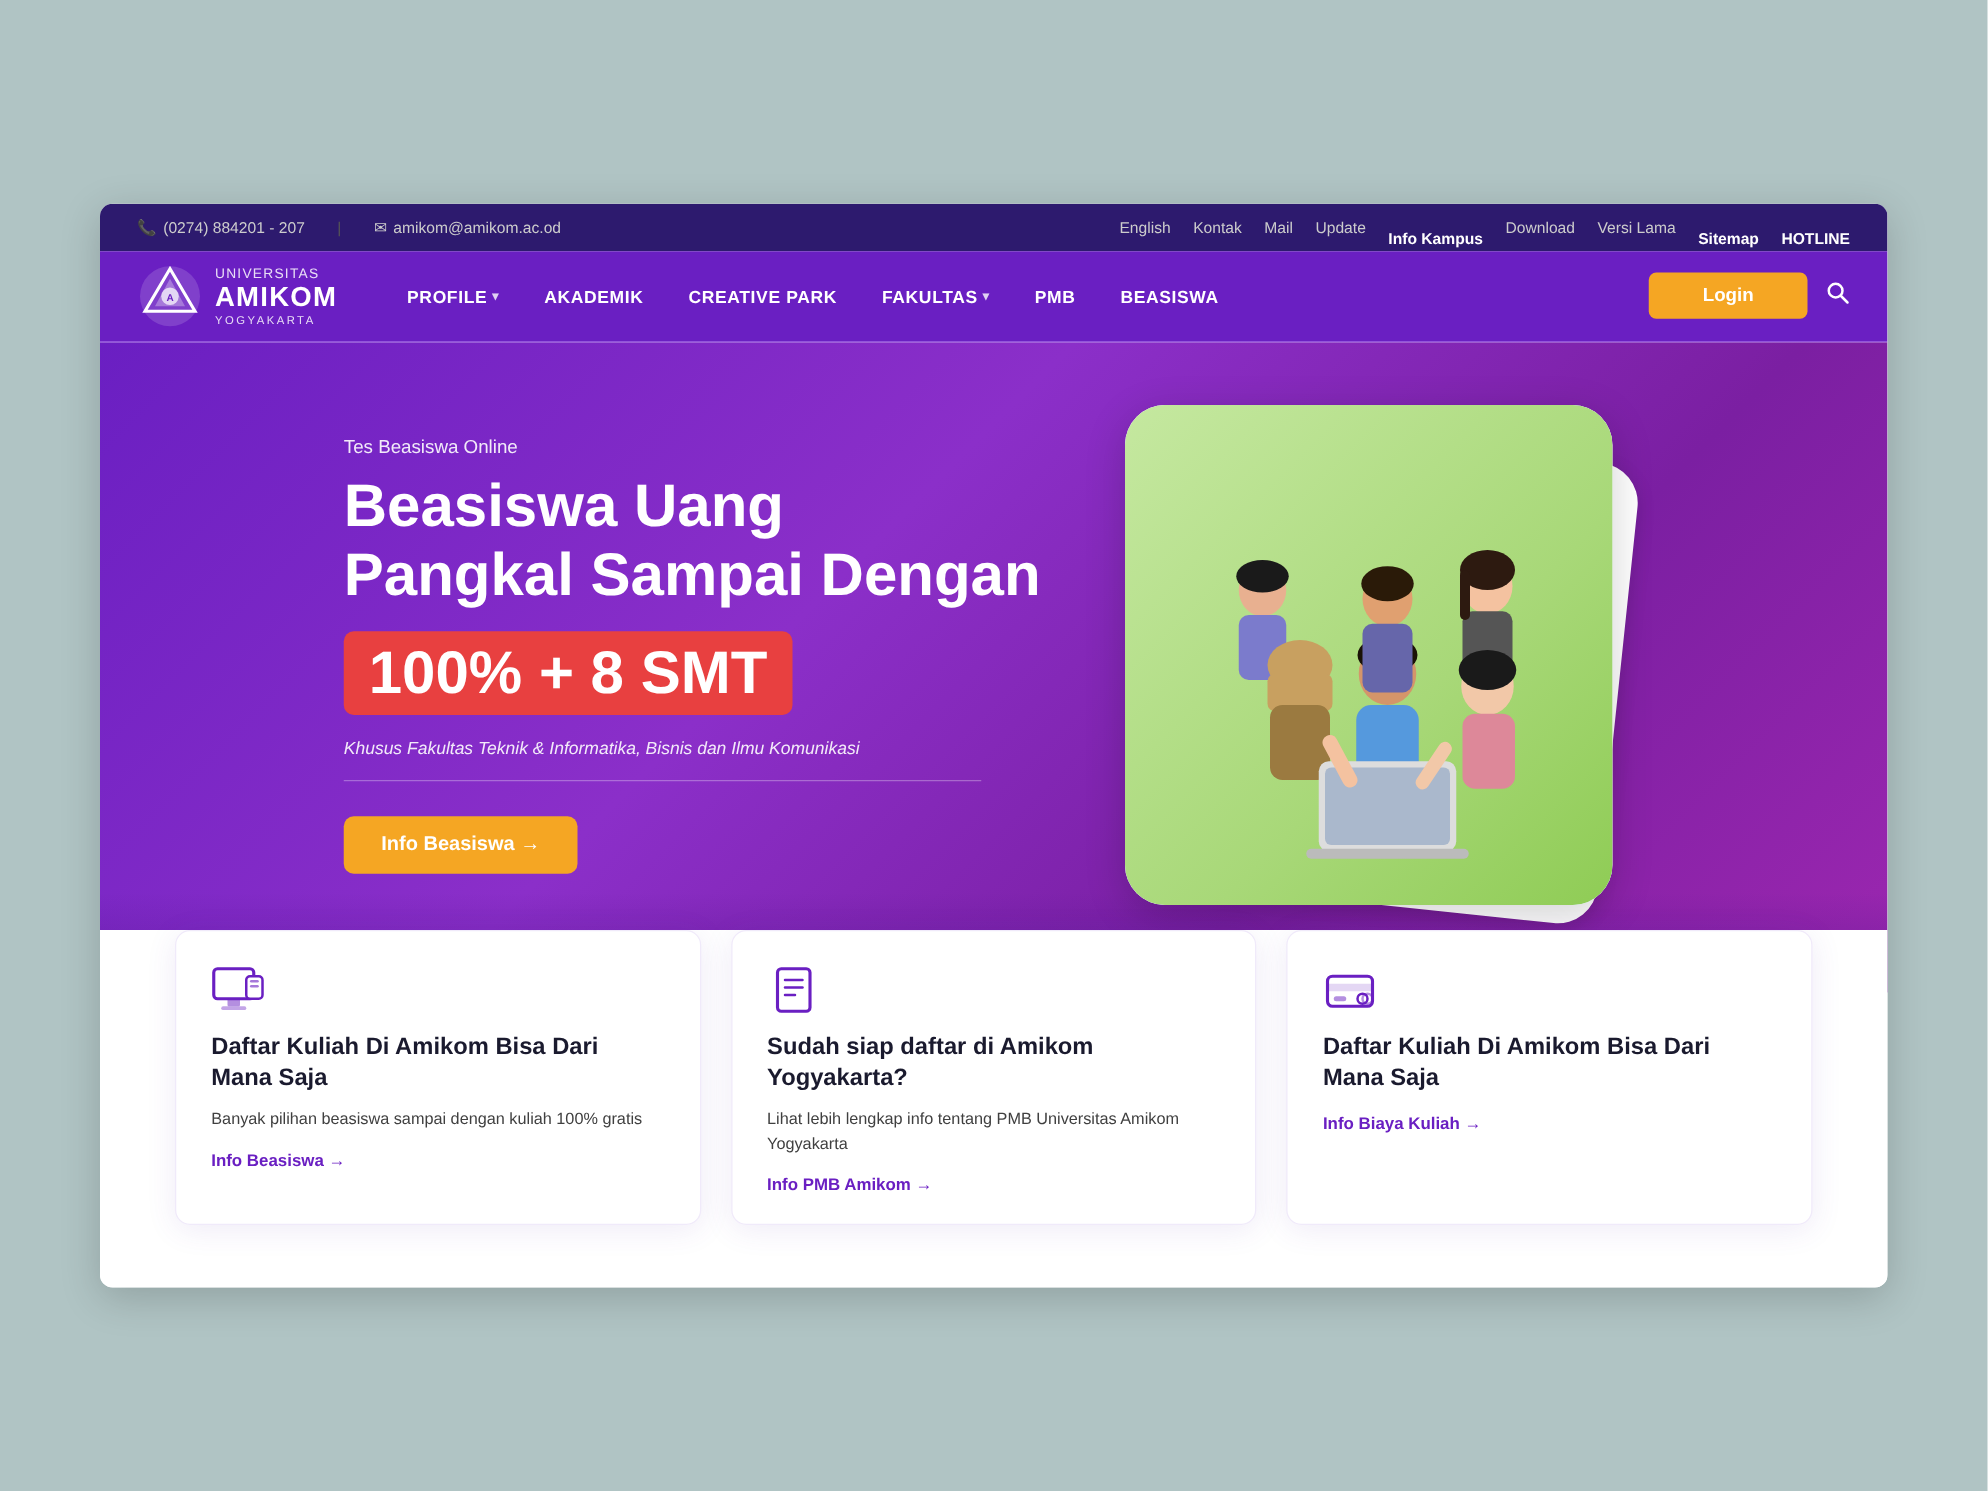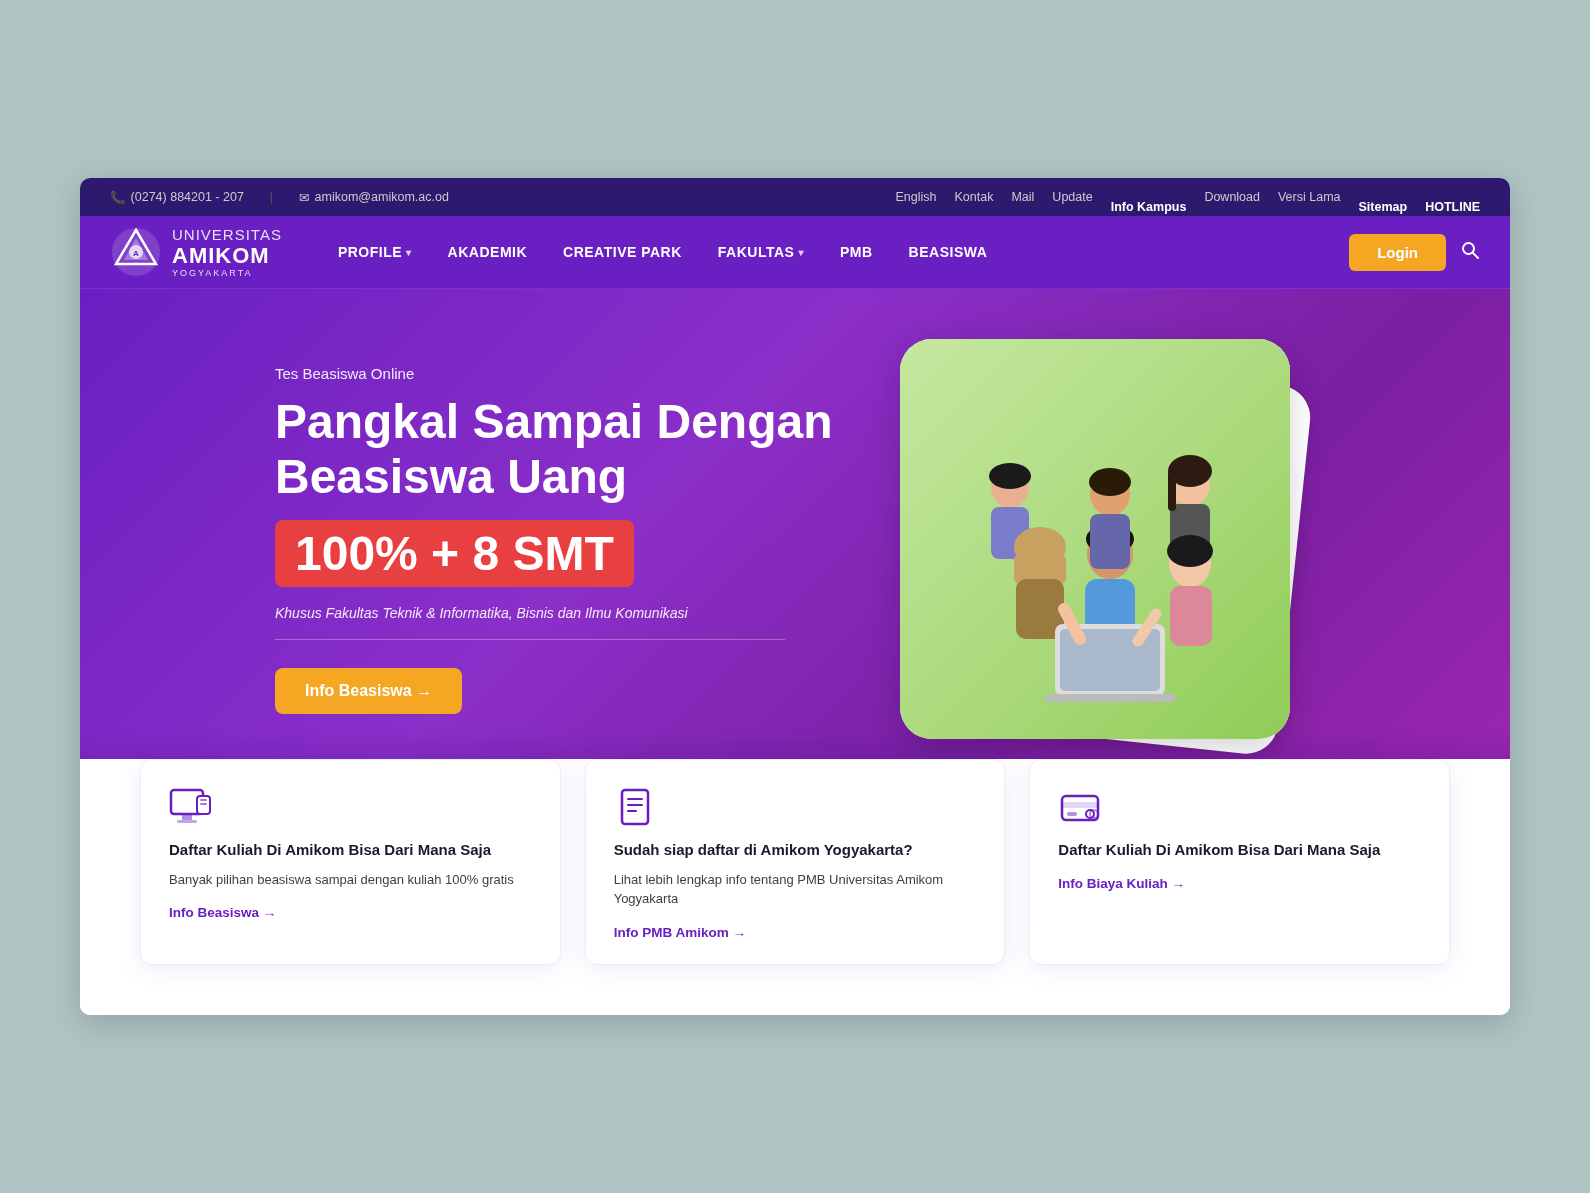--- a/index.html
+++ b/index.html
@@ -78,21 +78,21 @@
     .logo-icon {
       width: 52px;
       height: 52px;
     }
     .logo-text {
       display: flex;
       flex-direction: column;
       color: white;
       line-height: 1.15;
     }
-    .logo-text .uni { font-size: 15px; letter-spacing: 1px; opacity: 0.85; }
+    .logo-text .uni { font-size: 11px; letter-spacing: 1px; opacity: 0.85; }
     .logo-text .amikom { font-size: 22px; font-weight: 800; letter-spacing: 1px; }
     .logo-text .yogya { font-size: 9px; letter-spacing: 2px; opacity: 0.85; }
     .navbar-nav {
       display: flex;
       align-items: center;
       gap: 4px;
       flex: 1;
     }
     .nav-item {
       color: white;
@@ -110,21 +110,21 @@
     .nav-item .chevron { font-size: 10px; opacity: 0.8; }
     .navbar-actions {
       display: flex;
       align-items: center;
       gap: 14px;
     }
     .login-btn {
       background: #f5a623;
       color: white;
       border: none;
-      padding: 10px 28px;
+      padding: 10px 43px;
       border-radius: 6px;
       font-size: 15px;
       font-weight: 700;
       cursor: pointer;
     }
     .search-icon-btn {
       color: white;
       font-size: 18px;
       cursor: pointer;
       background: none;
@@ -238,21 +238,21 @@
       background: white;
       border-radius: 12px;
       padding: 28px 28px 24px 28px;
       box-shadow: 0 4px 24px rgba(100,60,180,0.10);
       border: 1px solid #f0eafa;
       display: flex;
       flex-direction: column;
       gap: 10px;
     }
     .card-title {
-      font-size: 15px;
+      font-size: 19px;
       font-weight: 800;
       color: #1a1a2e;
       line-height: 1.3;
     }
     .card-desc {
       font-size: 13px;
       color: #404040;
       line-height: 1.5;
     }
     .card-link {
@@ -345,22 +345,22 @@
       </button>
     </div>
   </div>
 
   <div style="height:1px; background: rgba(255,255,255,0.2); background-color:#7b2fd4;"></div>
 
   <div class="hero">
     <div class="hero-content">
       <p class="hero-subtitle">Tes Beasiswa Online</p>
       <div class="hero-title">
+        <div>Beasiswa Uang</div>
         <div>Pangkal Sampai Dengan</div>
-        <div>Beasiswa Uang</div>
       </div>
       <div class="hero-highlight">100% + 8 SMT</div>
       <p class="hero-desc">Khusus Fakultas Teknik &amp; Informatika, Bisnis dan Ilmu Komunikasi</p>
       <hr class="hero-divider">
       <button class="hero-btn">Info Beasiswa →</button>
     </div>
     <div class="hero-image-area">
 
       <div style="position:absolute; right:20px; top:30px; width:360px; height:370px; background:white; border-radius:32px; transform:rotate(6deg); z-index:0; box-shadow:0 4px 16px rgba(0,0,0,0.12);"></div>
 

